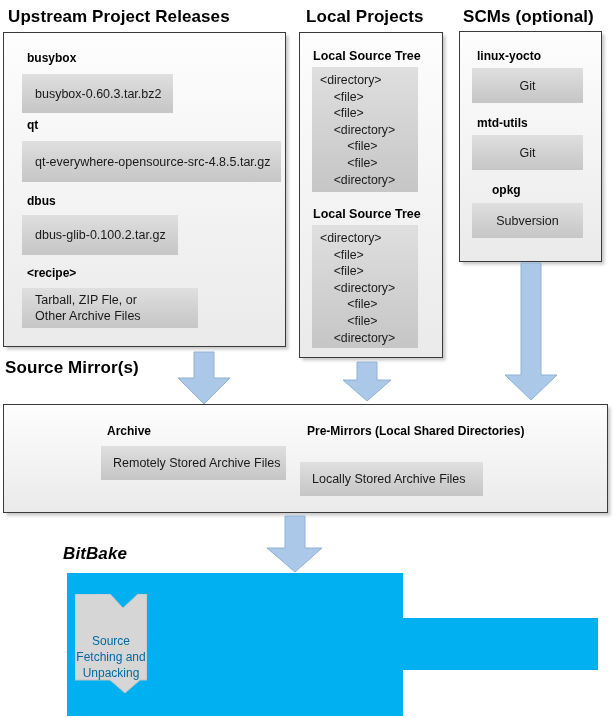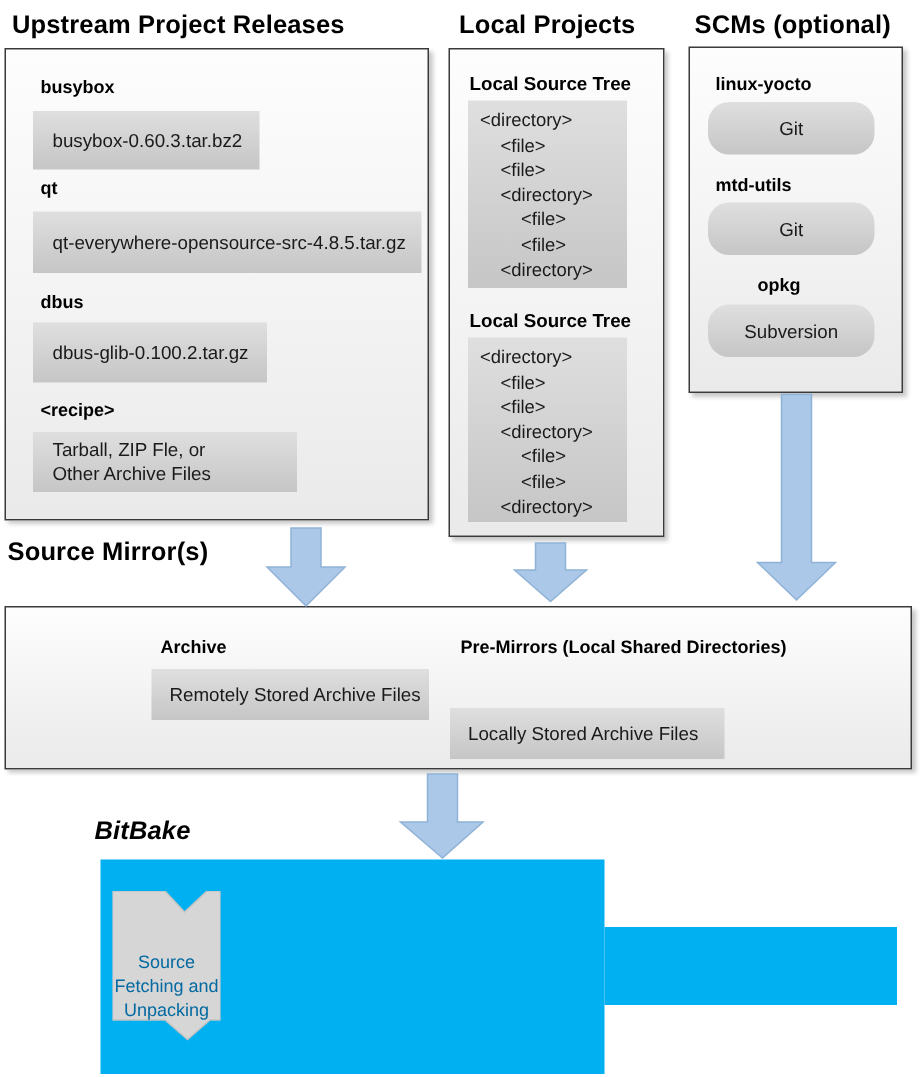--- a/index.html
+++ b/index.html
@@ -16,21 +16,21 @@
     box-shadow:2.5px 2.5px 3px rgba(0,0,0,0.22);
     box-sizing:border-box;
   }
   .gbox{
     position:absolute;
     background:linear-gradient(180deg,#dfdfdf 0%,#cdcdcd 70%,#c6c6c6 100%);
     font-size:12.5px;color:#1a1a1a;box-sizing:border-box;
   }
   .gbox.pad{padding-left:13px;}
   .vcenter{display:flex;align-items:center;}
-  .ccenter{display:flex;align-items:center;justify-content:center;border-radius:14px;}
+  .ccenter{display:flex;align-items:center;justify-content:center;}
   .twoline{display:flex;flex-direction:column;justify-content:center;line-height:16.5px;}
   .tree{
     font-size:12.3px;line-height:16.6px;padding:5px 0 0 8px;color:#1a1a1a;
   }
   .tree-line{display:block;white-space:pre;}
   .cyan{position:absolute;background:#00b0f0;}
   svg{position:absolute;display:block;}
   .arrow{fill:#abc8e8;stroke:#8fb2d6;stroke-width:1;}
   .ribbon-poly{fill:#d6d6d6;stroke:#c2c2c2;stroke-width:1;}
   .ribbon-text{
@@ -79,29 +79,29 @@
   <span class="tree-line">        &lt;file&gt;</span>
   <span class="tree-line">        &lt;file&gt;</span>
   <span class="tree-line">    &lt;directory&gt;</span>
 </div>
 
 <div class="panel" style="left:459px;top:31px;width:143px;height:231px;"></div>
 <div class="lbl" style="left:477px;top:49px;">linux-yocto</div>
 <div class="gbox ccenter" style="left:472px;top:68px;width:111px;height:35px;">Git</div>
 <div class="lbl" style="left:477px;top:116px;">mtd-utils</div>
 <div class="gbox ccenter" style="left:472px;top:135px;width:111px;height:35px;">Git</div>
-<div class="lbl" style="left:505px;top:183px;text-align:center;">opkg</div>
+<div class="lbl" style="left:492px;top:183px;text-align:center;">opkg</div>
 <div class="gbox ccenter" style="left:472px;top:203px;width:111px;height:35px;">Subversion</div>
 
 <div class="title" style="left:5px;top:358px;">Source Mirror(s)</div>
 <div class="panel" style="left:3px;top:404px;width:605px;height:109px;"></div>
 <div class="lbl" style="left:107px;top:424px;">Archive</div>
 <div class="gbox vcenter" style="left:101px;top:446px;width:185px;height:34px;padding-left:12px;">Remotely Stored Archive Files</div>
 <div class="lbl" style="left:307px;top:424px;">Pre-Mirrors (Local Shared Directories)</div>
-<div class="gbox vcenter" style="left:300px;top:472px;width:183px;height:34px;padding-left:12px;">Locally Stored Archive Files</div>
+<div class="gbox vcenter" style="left:300px;top:462px;width:183px;height:34px;padding-left:12px;">Locally Stored Archive Files</div>
 
 <div class="title" style="left:63px;top:544px;font-style:italic;">BitBake</div>
 <div class="cyan" style="left:67px;top:573px;width:336px;height:143px;"></div>
 <div class="cyan" style="left:403px;top:618px;width:195px;height:52px;"></div>
 <svg style="left:75px;top:594px;" width="72" height="100" viewBox="0 0 72 100">
   <polygon class="ribbon-poly" points="0,0 35,0 48,14 63,0 72,0 72,86 65,86 50,99 35,86 0,86"></polygon>
 </svg>
 <div class="ribbon-text">Source
 Fetching and
 Unpacking</div>

